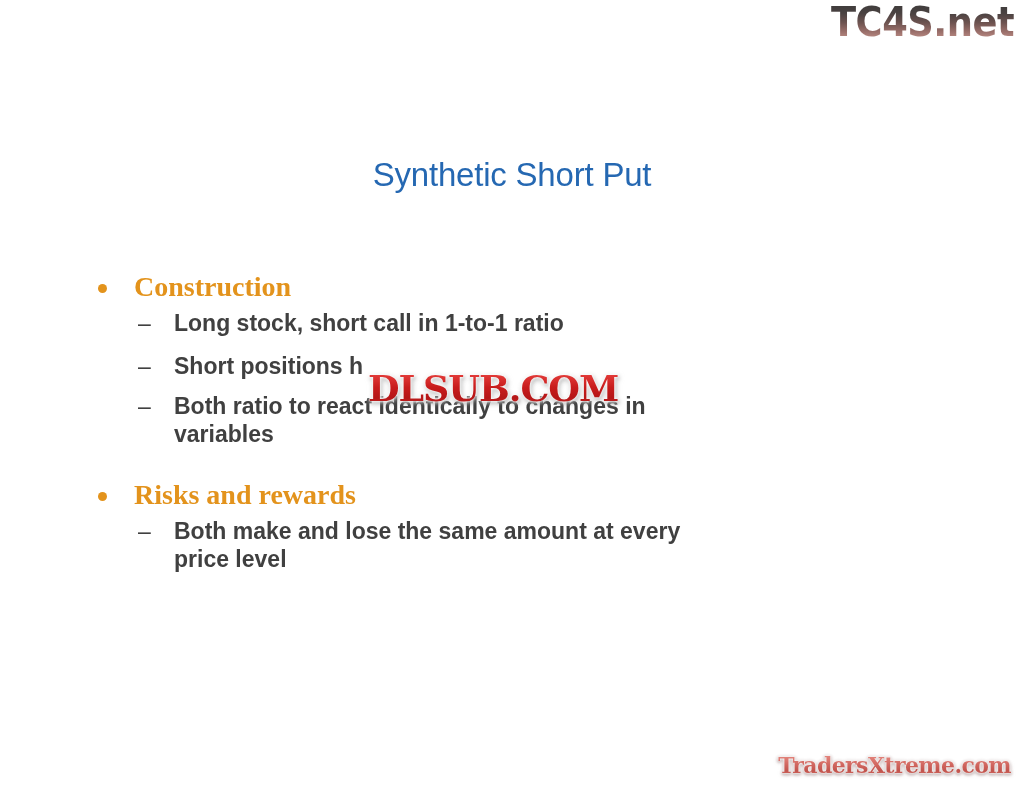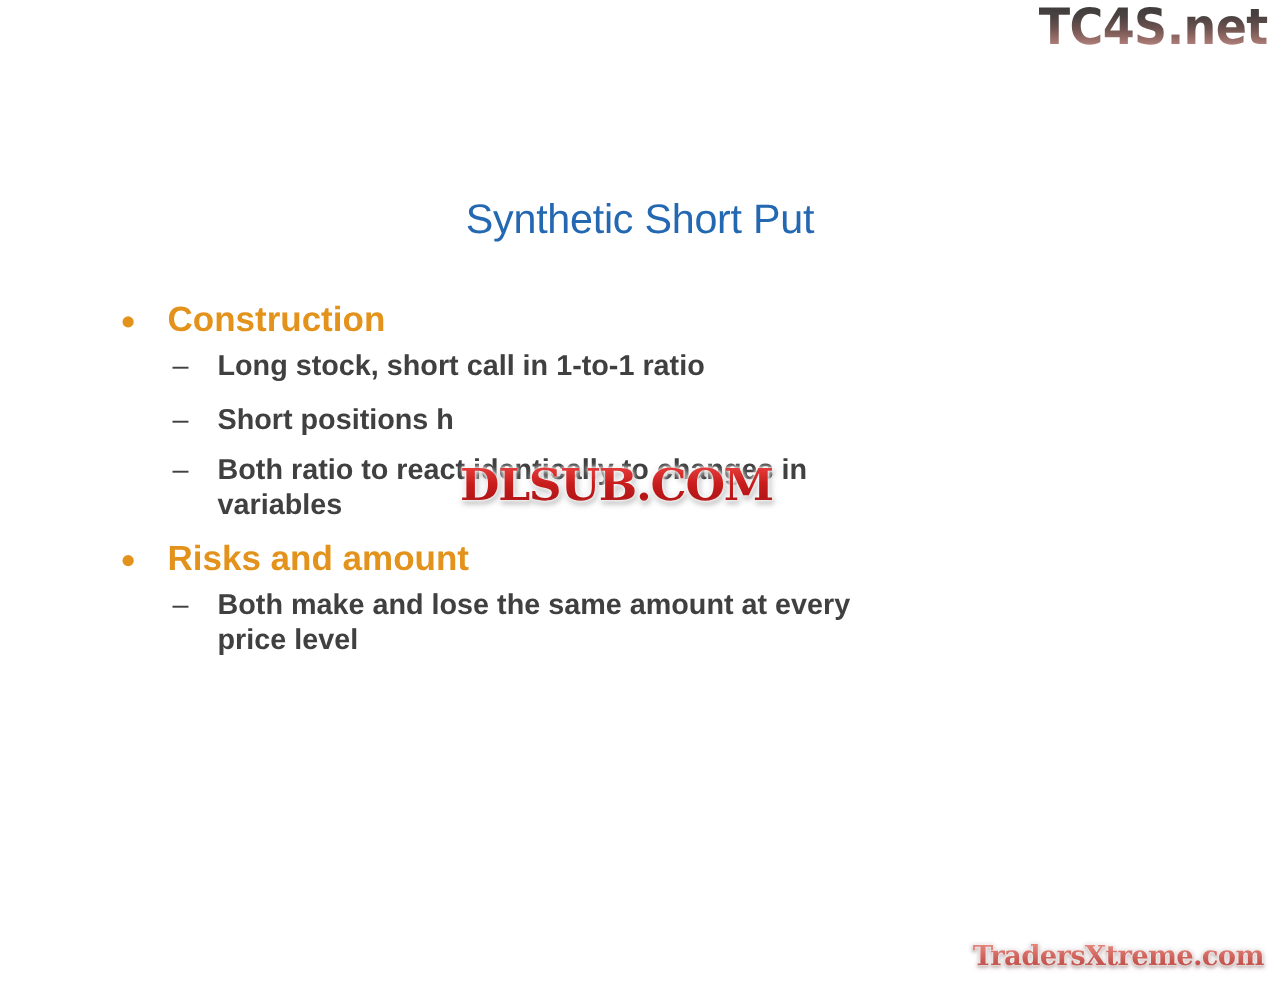--- a/index.html
+++ b/index.html
@@ -66,25 +66,26 @@
     position: absolute;
     left: 88px;
     top: 240px;
     width: 700px;
   }
 
   .l1 {
     position: relative;
     padding-left: 46px;
     color: #E3931C;
-    font-family: Liberation Sans, sans-serif;
+    font-family: Liberation Serif, serif;
     font-weight: 700;
     font-size: 28px;
     line-height: 1.16;
     margin-bottom: 2px;
+    margin-top: 31px;
   }
   .l1 .bullet-dot {
     position: absolute;
     left: 10px;
     top: 0.46em;
     width: 9px;
     height: 9px;
     border-radius: 50%;
     background: #E3931C;
   }
@@ -196,21 +197,21 @@
       </div>
       <div class="l2" style="width:560px;">
         <span class="bullet-dash">–</span>
         <span>Both ratio to react identically to changes in variables</span>
       </div>
     </div>
 
     <div class="grp">
       <div class="l1">
         <span class="bullet-dot"></span>
-        <span>Risks and amount</span>
+        <span>Risks and rewards</span>
       </div>
       <div class="l2" style="width:545px;">
         <span class="bullet-dash">–</span>
         <span>Both make and lose the same amount at every price level</span>
       </div>
     </div>
 
   </div>
 
   <div id="dlsub-watermark">DLSUB.COM</div>

